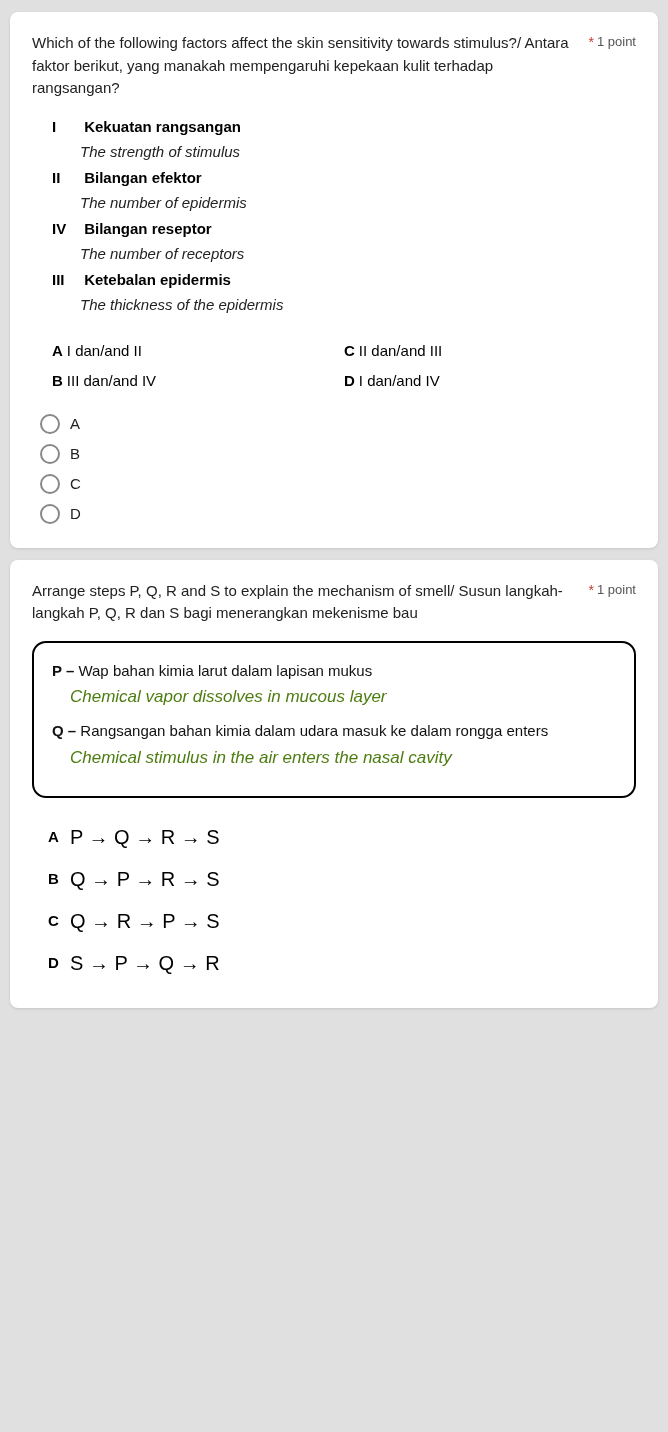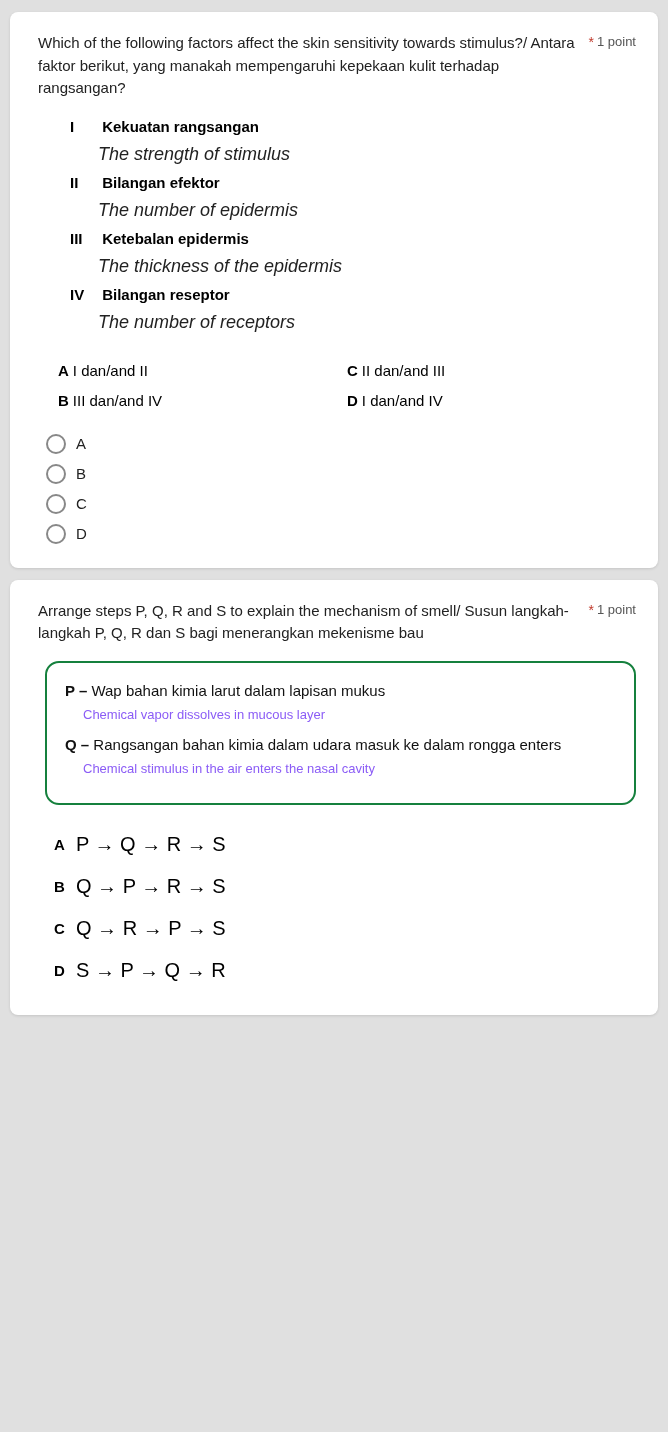--- a/index.html
+++ b/index.html
@@ -6,21 +6,21 @@
     body {
       font-family: Arial, sans-serif;
       background: #e0e0e0;
       width: 668px;
       min-height: 1432px;
     }
     .question-card {
       background: #fff;
       border-radius: 8px;
       margin: 12px 10px;
-      padding: 20px 22px 24px 28px;
+      padding: 20px 22px 24px 22px;
       box-shadow: 0 1px 3px rgba(0,0,0,0.12);
     }
     .question-header {
       display: flex;
       justify-content: space-between;
       align-items: flex-start;
       margin-bottom: 14px;
     }
     .question-text {
       font-size: 15px;
@@ -36,38 +36,38 @@
       white-space: nowrap;
       font-size: 13px;
       color: #555;
       padding-top: 2px;
     }
     .points-badge .asterisk {
       color: #c0392b;
       font-size: 14px;
     }
     .options-table {
-      margin: 10px 0 18px 32px;
+      margin: 10px 0 18px 20px;
       font-size: 15px;
       line-height: 1.7;
     }
     .options-table .roman {
       font-weight: bold;
       display: inline-block;
       width: 28px;
     }
     .options-table .roman-label {
       font-weight: bold;
     }
     .options-table .italic-text {
       font-style: italic;
       font-weight: normal;
       margin-left: 28px;
       display: block;
-      font-size: 18px;
+      font-size: 15px;
       color: #222;
     }
     .answer-grid {
       display: grid;
       grid-template-columns: 1fr 1fr;
       margin: 8px 0 18px 20px;
       font-size: 15px;
       line-height: 2;
     }
     .answer-grid .cell {
@@ -94,34 +94,35 @@
     .radio-circle {
       width: 20px;
       height: 20px;
       border-radius: 50%;
       border: 2px solid #888;
       background: #fff;
       flex-shrink: 0;
     }
     
     .smell-box {
-      border: 2px solid #15803d;
+      border: 2px solid #000000;
       border-radius: 14px;
-      margin: 16px 0 18px 7px;
+      margin: 16px 0 18px 0;
       padding: 16px 18px;
       font-size: 15px;
       line-height: 1.65;
       color: #111;
     }
     .smell-box .step-label {
       font-weight: bold;
     }
     .smell-box .step-italic {
-      font-size: 13px;
-      color: #8b5cf6;
+      font-style: italic;
+      font-size: 17px;
+      color: #4d7c0f;
       display: block;
       margin-left: 18px;
     }
     .smell-box .step-row {
       margin-bottom: 8px;
     }
     .answer-list {
       margin-left: 16px;
       font-size: 15px;
       line-height: 2.1;
@@ -159,29 +160,29 @@
       <span class="italic-text">The strength of stimulus</span>
     </div>
 
     <div>
       <span class="roman">II</span>
       <span class="roman-label">Bilangan efektor</span>
       <span class="italic-text">The number of epidermis</span>
     </div>
 
     <div>
+      <span class="roman">IV</span>
+      <span class="roman-label">Bilangan reseptor</span>
+      <span class="italic-text">The number of receptors</span>
+    </div>
+
+    <div>
       <span class="roman">III</span>
       <span class="roman-label">Ketebalan epidermis</span>
       <span class="italic-text">The thickness of the epidermis</span>
-    </div>
-
-    <div>
-      <span class="roman">IV</span>
-      <span class="roman-label">Bilangan reseptor</span>
-      <span class="italic-text">The number of receptors</span>
     </div>
   </div>
 
   <div class="answer-grid">
     <div class="cell">
       <span class="letter">A</span>
       <span>I dan/and II</span>
     </div>
     <div class="cell">
       <span class="letter">C</span>

